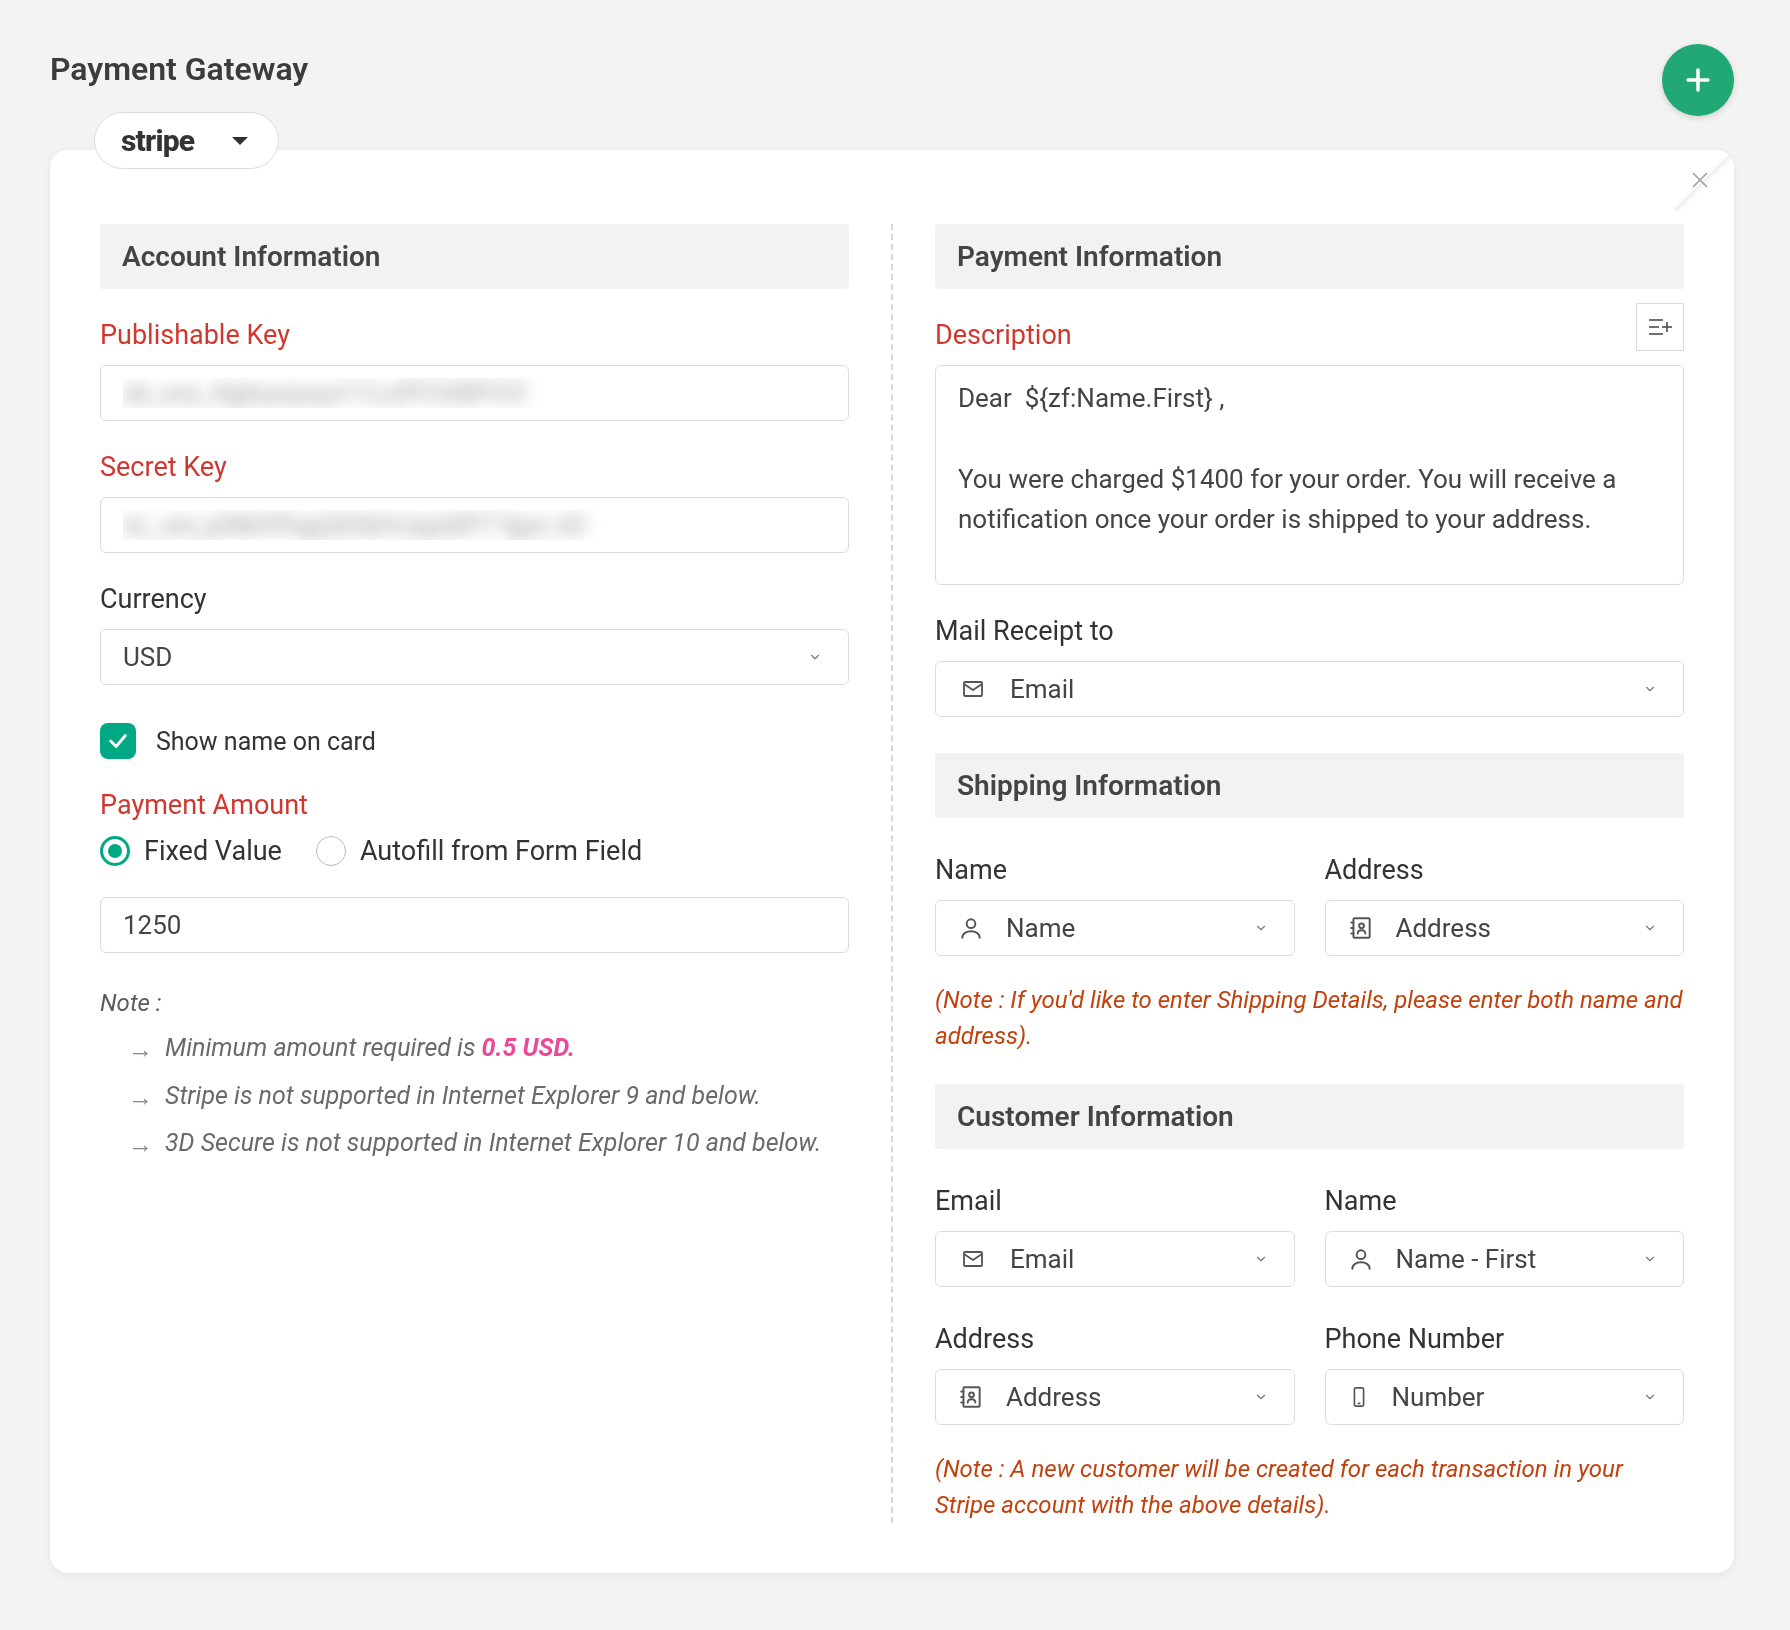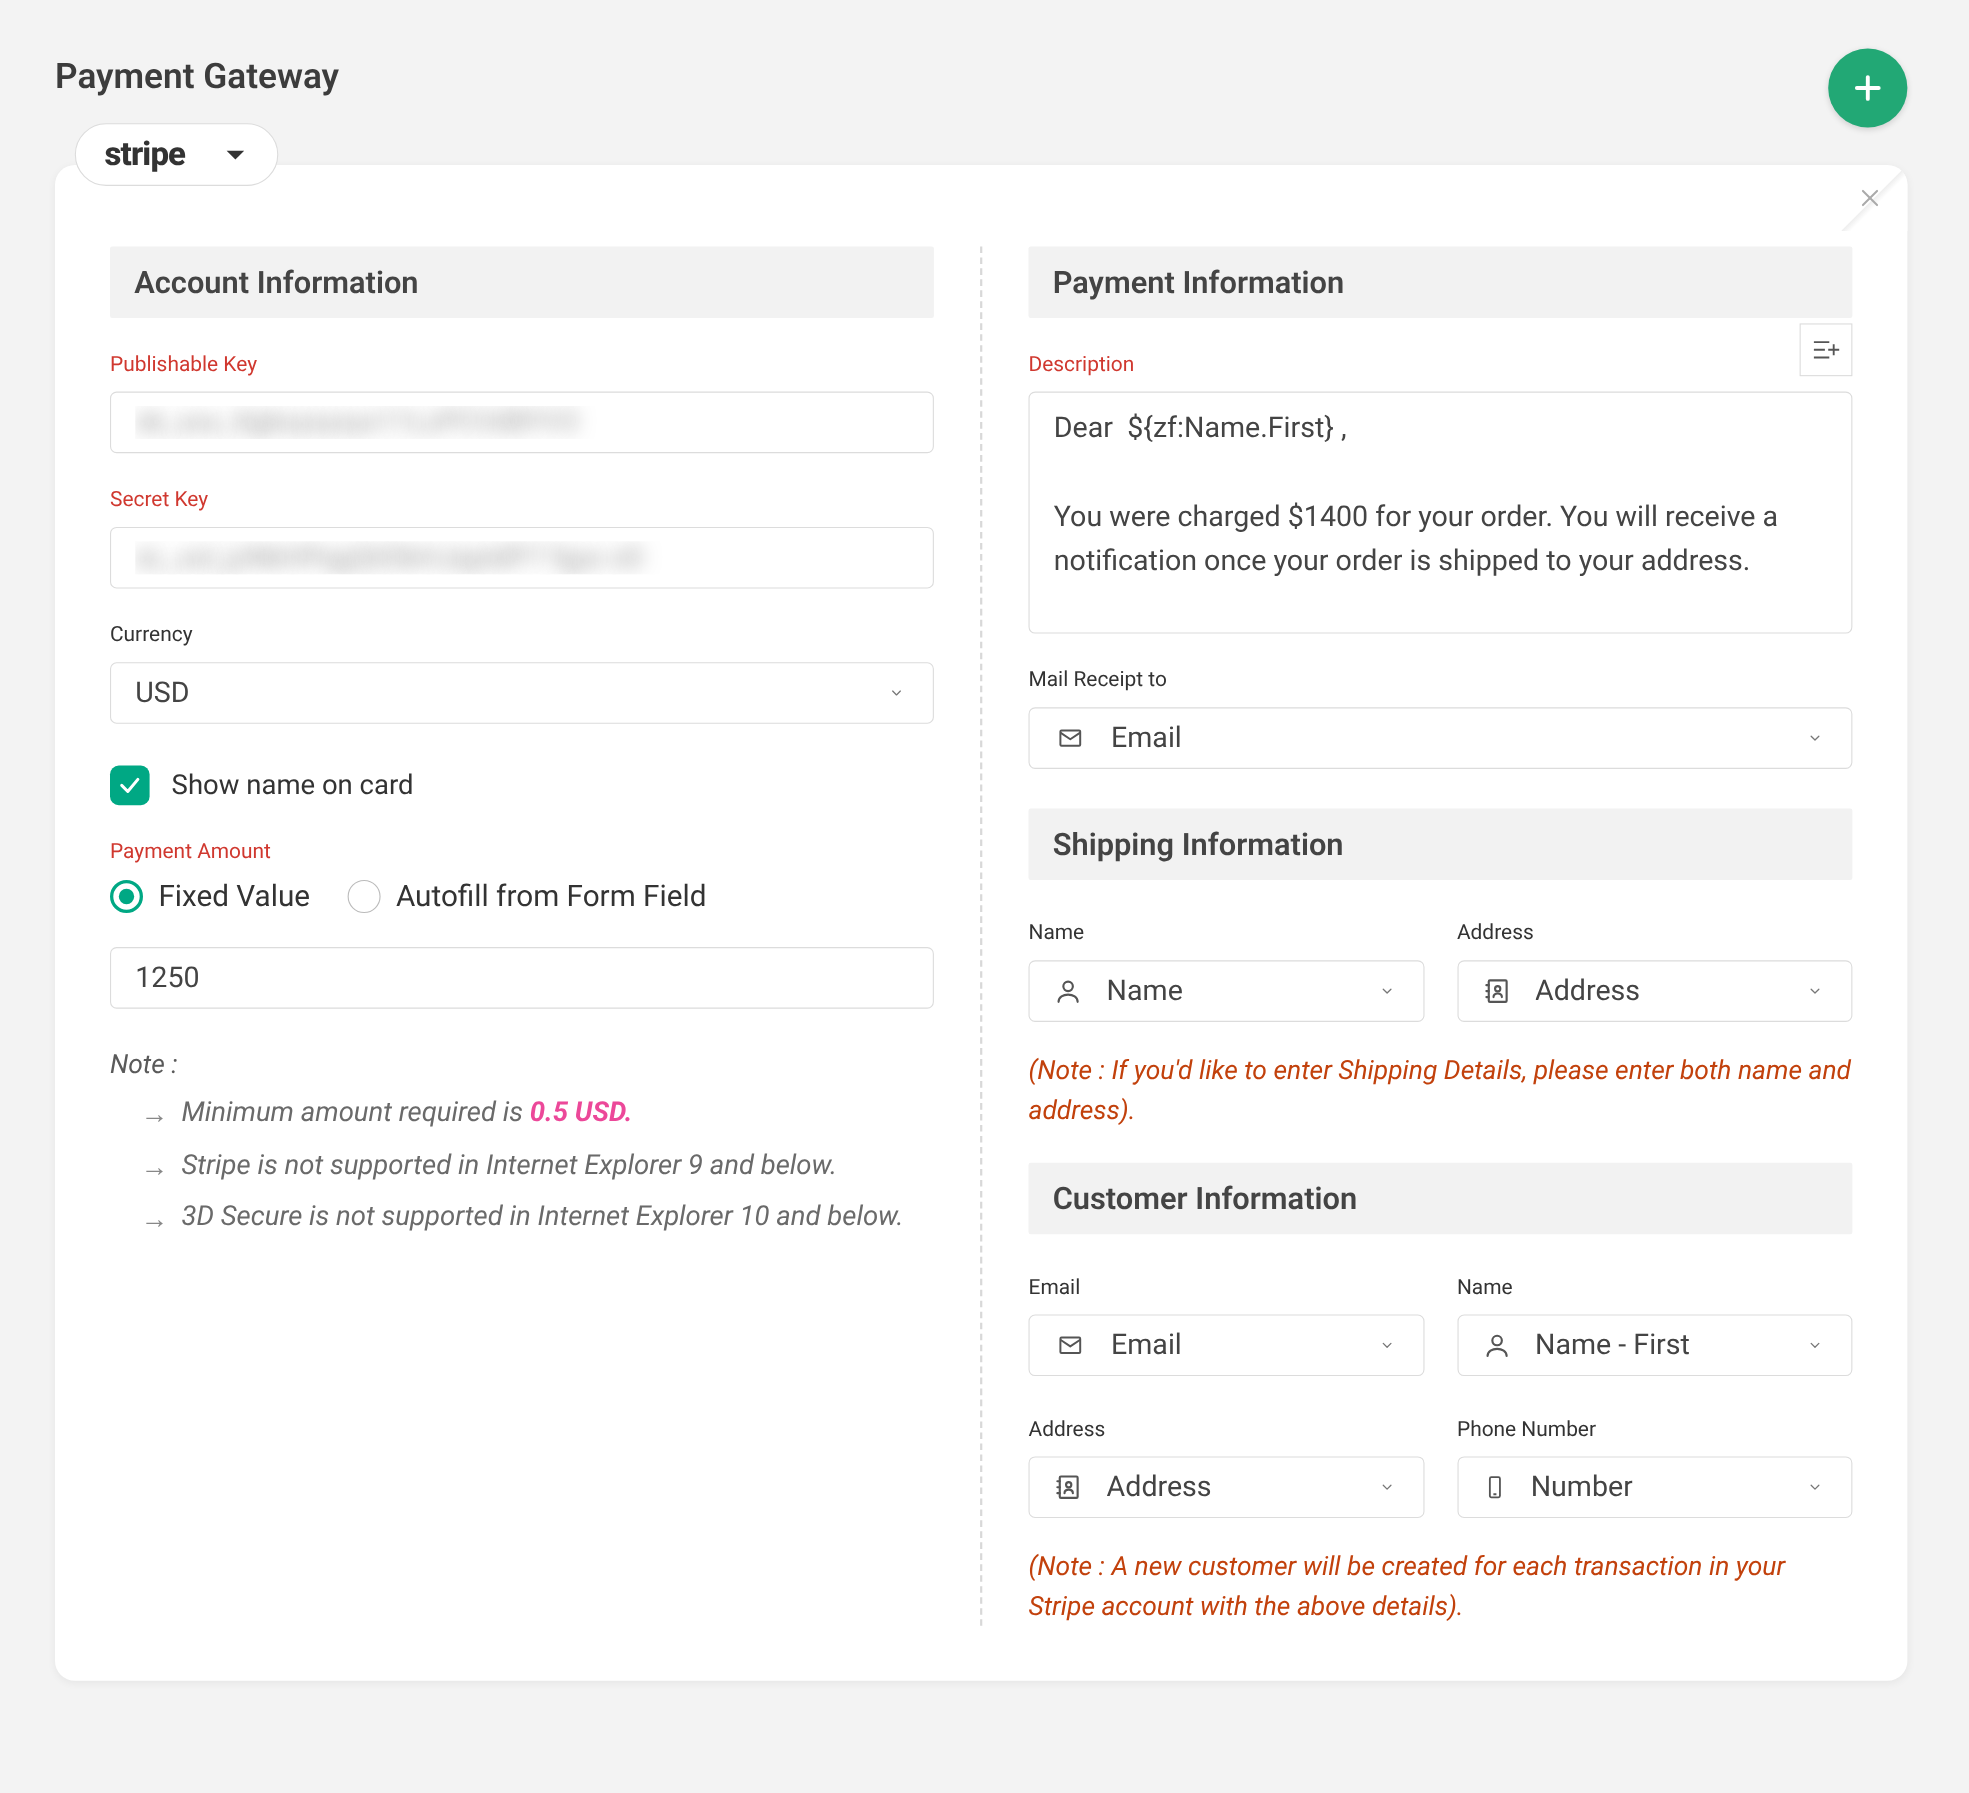--- a/index.html
+++ b/index.html
@@ -52,21 +52,21 @@
     background: var(--bg-card);
     border-radius: 18px;
     box-shadow: 0 2px 8px rgba(0,0,0,0.06);
     margin-top: 62px;
     position: relative;
     padding: 74px 50px 50px;
   }
   .gateway-pill {
     position: absolute;
     top: -38px;
-    left: 18px;
+    left: 44px;
     background: #fff;
     border: 1px solid var(--border);
     border-radius: 999px;
     padding: 10px 28px 10px 26px;
     display: flex;
     align-items: center;
     gap: 36px;
     cursor: pointer;
   }
   .gateway-pill .stripe-logo {
@@ -118,21 +118,21 @@
   .section-header {
     background: var(--bg-section);
     padding: 16px 22px;
     font-size: 28px;
     font-weight: 600;
     color: #444;
     border-radius: 2px;
   }
   .field { margin-top: 30px; }
   .field-label {
-    font-size: 19px;
+    font-size: 27px;
     margin-bottom: 14px;
   }
   .field-label.red { color: var(--brand-red); }
   .input, .select, .textarea {
     width: 100%;
     border: 1px solid var(--border);
     border-radius: 6px;
     background: #fff;
     padding: 12px 22px;
     font-size: 26px;

